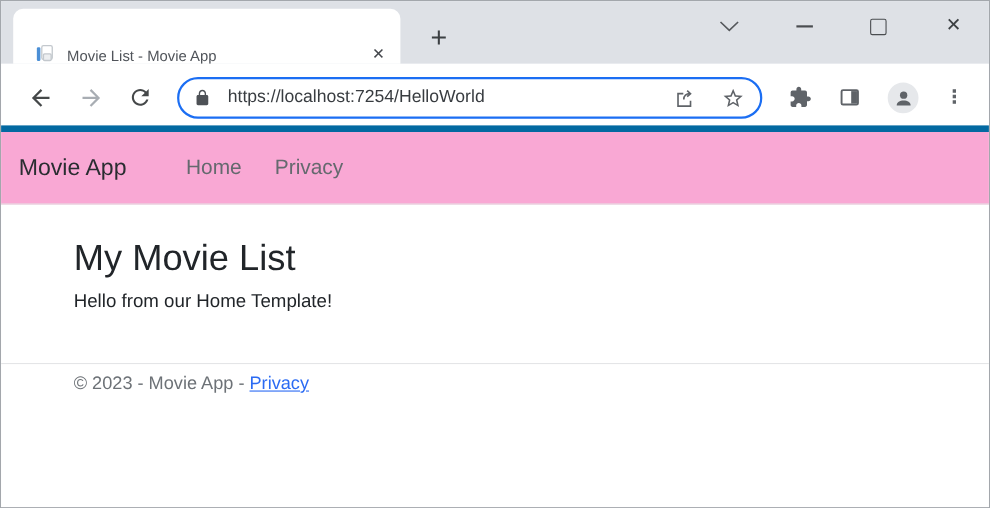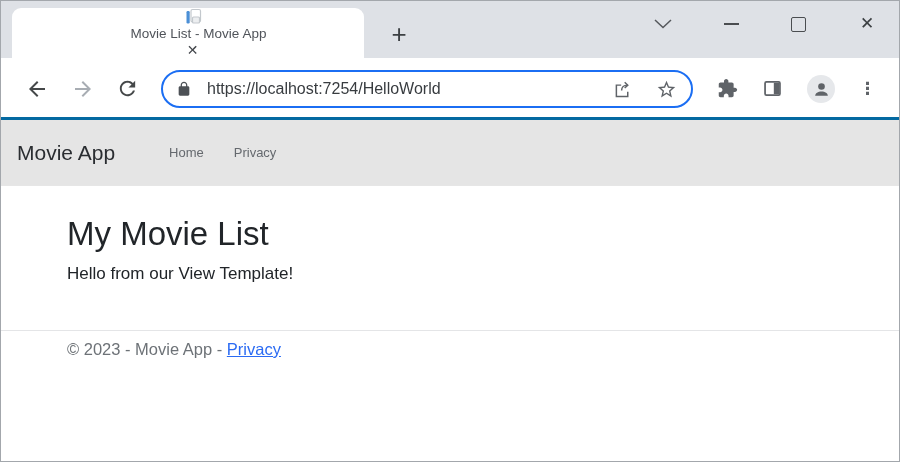--- a/index.html
+++ b/index.html
@@ -4,56 +4,56 @@
 <style>
   * { box-sizing: border-box; }
   html,body { margin:0; padding:0; background:#fff; }
   body { width:900px; height:462px; font-family:"Liberation Sans","DejaVu Sans",sans-serif; }
 
   .window { width:900px; height:462px; border:1px solid #a3a7ac; background:#fff; position:relative; overflow:hidden; }
 
   
   .titlebar { height:57px; background:#dee1e6; position:relative; }
   .tab { position:absolute; left:11px; top:7px; width:352px; height:50px; background:#fff;
-         border-radius:9px 9px 0 0; display:flex; align-items:center; padding:0 10px 0 19px; cursor:default;flex-direction:column; }
+         border-radius:9px 9px 0 0; display:flex; align-items:flex-end; padding:0 10px 0 19px; cursor:default; }
   .favicon { width:18px; height:18px; flex:0 0 auto; }
   .tab-title { margin-left:12px; flex:1; font-size:13.5px; color:#50545a; white-space:nowrap; overflow:hidden; }
   .tab-close { width:20px; text-align:center; font-size:14px; color:#44474c; cursor:pointer; }
   .new-tab { position:absolute; left:386px; top:20px; width:24px; text-align:center;
              font-size:26px; font-weight:300; color:#3c4043; line-height:1; cursor:pointer; }
 
   .win-chevron { position:absolute; left:653px; top:18px; cursor:pointer; }
   .win-min { position:absolute; left:723px; top:22px; width:15px; height:2px; background:#4a4d50; cursor:pointer; }
   .win-max { position:absolute; left:790px; top:16px; width:15px; height:15px; border:1.5px solid #4a4d50; border-radius:2px; cursor:pointer; }
   .win-close { position:absolute; left:855px; top:12px; width:22px; text-align:center; font-size:17px; color:#3c4043; cursor:pointer; }
 
   
-  .toolbar { height:62px; background:#fff; border-bottom:3px solid #0369a1; position:relative; }
+  .toolbar { height:62px; background:#fff; border-bottom:6px solid #0369a1; position:relative; }
   .nav-ic { position:absolute; top:19px; cursor:pointer; }
   .ic-back { left:24px; }
   .ic-fwd  { left:70px; }
   .ic-rel  { left:115px; }
   .omnibox { position:absolute; left:160px; top:12px; width:532px; height:38px; background:#fff;
              border:2.5px solid #1b6ef3; border-radius:19px; display:flex; align-items:center;
              padding:0 14px 0 13px; cursor:text; }
   .url { margin-left:15px; font-size:16px; color:#383c40; white-space:nowrap; }
   .pill-right { margin-left:auto; display:flex; align-items:center; gap:23px; }
   .tb-ic { position:absolute; top:20px; cursor:pointer; }
   .ic-ext  { left:716px; }
   .ic-side { left:761px; }
   .avatar { position:absolute; left:806px; top:17px; width:28px; height:28px; border-radius:50%;
             background:#e6e8eb; display:flex; align-items:center; justify-content:center; cursor:pointer; }
   .dots { position:absolute; left:858px; top:20px; width:16px; text-align:center; font-size:17px;
           font-weight:bold; color:#5f6368; letter-spacing:0; line-height:22px; cursor:pointer; }
 
   
   .page { background:#fff; height:341px; }
-  .navbar { height:66px; border-bottom:1px solid #e6e6e6; display:flex; align-items:center; padding:0 16px; background:#e5e5e5; }
+  .navbar { height:66px; border-bottom:1px solid #e6e6e6; display:flex; align-items:center; padding:0 16px; background:#f9a8d4; }
   .brand { font-size:21px; color:#2a2d31; margin-right:54px; text-decoration:none; cursor:pointer; }
-  .nav-link { font-size:13px; color:#65696e; text-decoration:none; cursor:pointer;text-align:center; }
+  .nav-link { font-size:19px; color:#65696e; text-decoration:none; cursor:pointer;text-align:center; }
   .nav-link + .nav-link { margin-left:30px; }
 
   .main { padding:29px 66px 0 66px; }
   .main h1 { margin:0 0 11px 0; font-size:33px; font-weight:400; color:#212529; }
   .main p  { margin:0; font-size:17px; color:#212529; }
 
   .footer { margin-top:46px; border-top:1px solid #e4e5e7; padding:9px 27px 0 66px;
             font-size:16.5px; color:#6d7277; }
   .footer a { color:#2b6bf3; text-decoration:underline; cursor:pointer; }
 </style>
@@ -128,19 +128,19 @@
 
   <div class="page">
     <div class="navbar">
       <a class="brand">Movie App</a>
       <a class="nav-link">Home</a>
       <a class="nav-link">Privacy</a>
     </div>
 
     <div class="main">
       <h1>My Movie List</h1>
-      <p>Hello from our View Template!</p>
+      <p>Hello from our Home Template!</p>
     </div>
 
     <div class="footer"><span>© 2023 - Movie App - </span><a>Privacy</a></div>
   </div>
 
 </div>
 
 </body></html>

